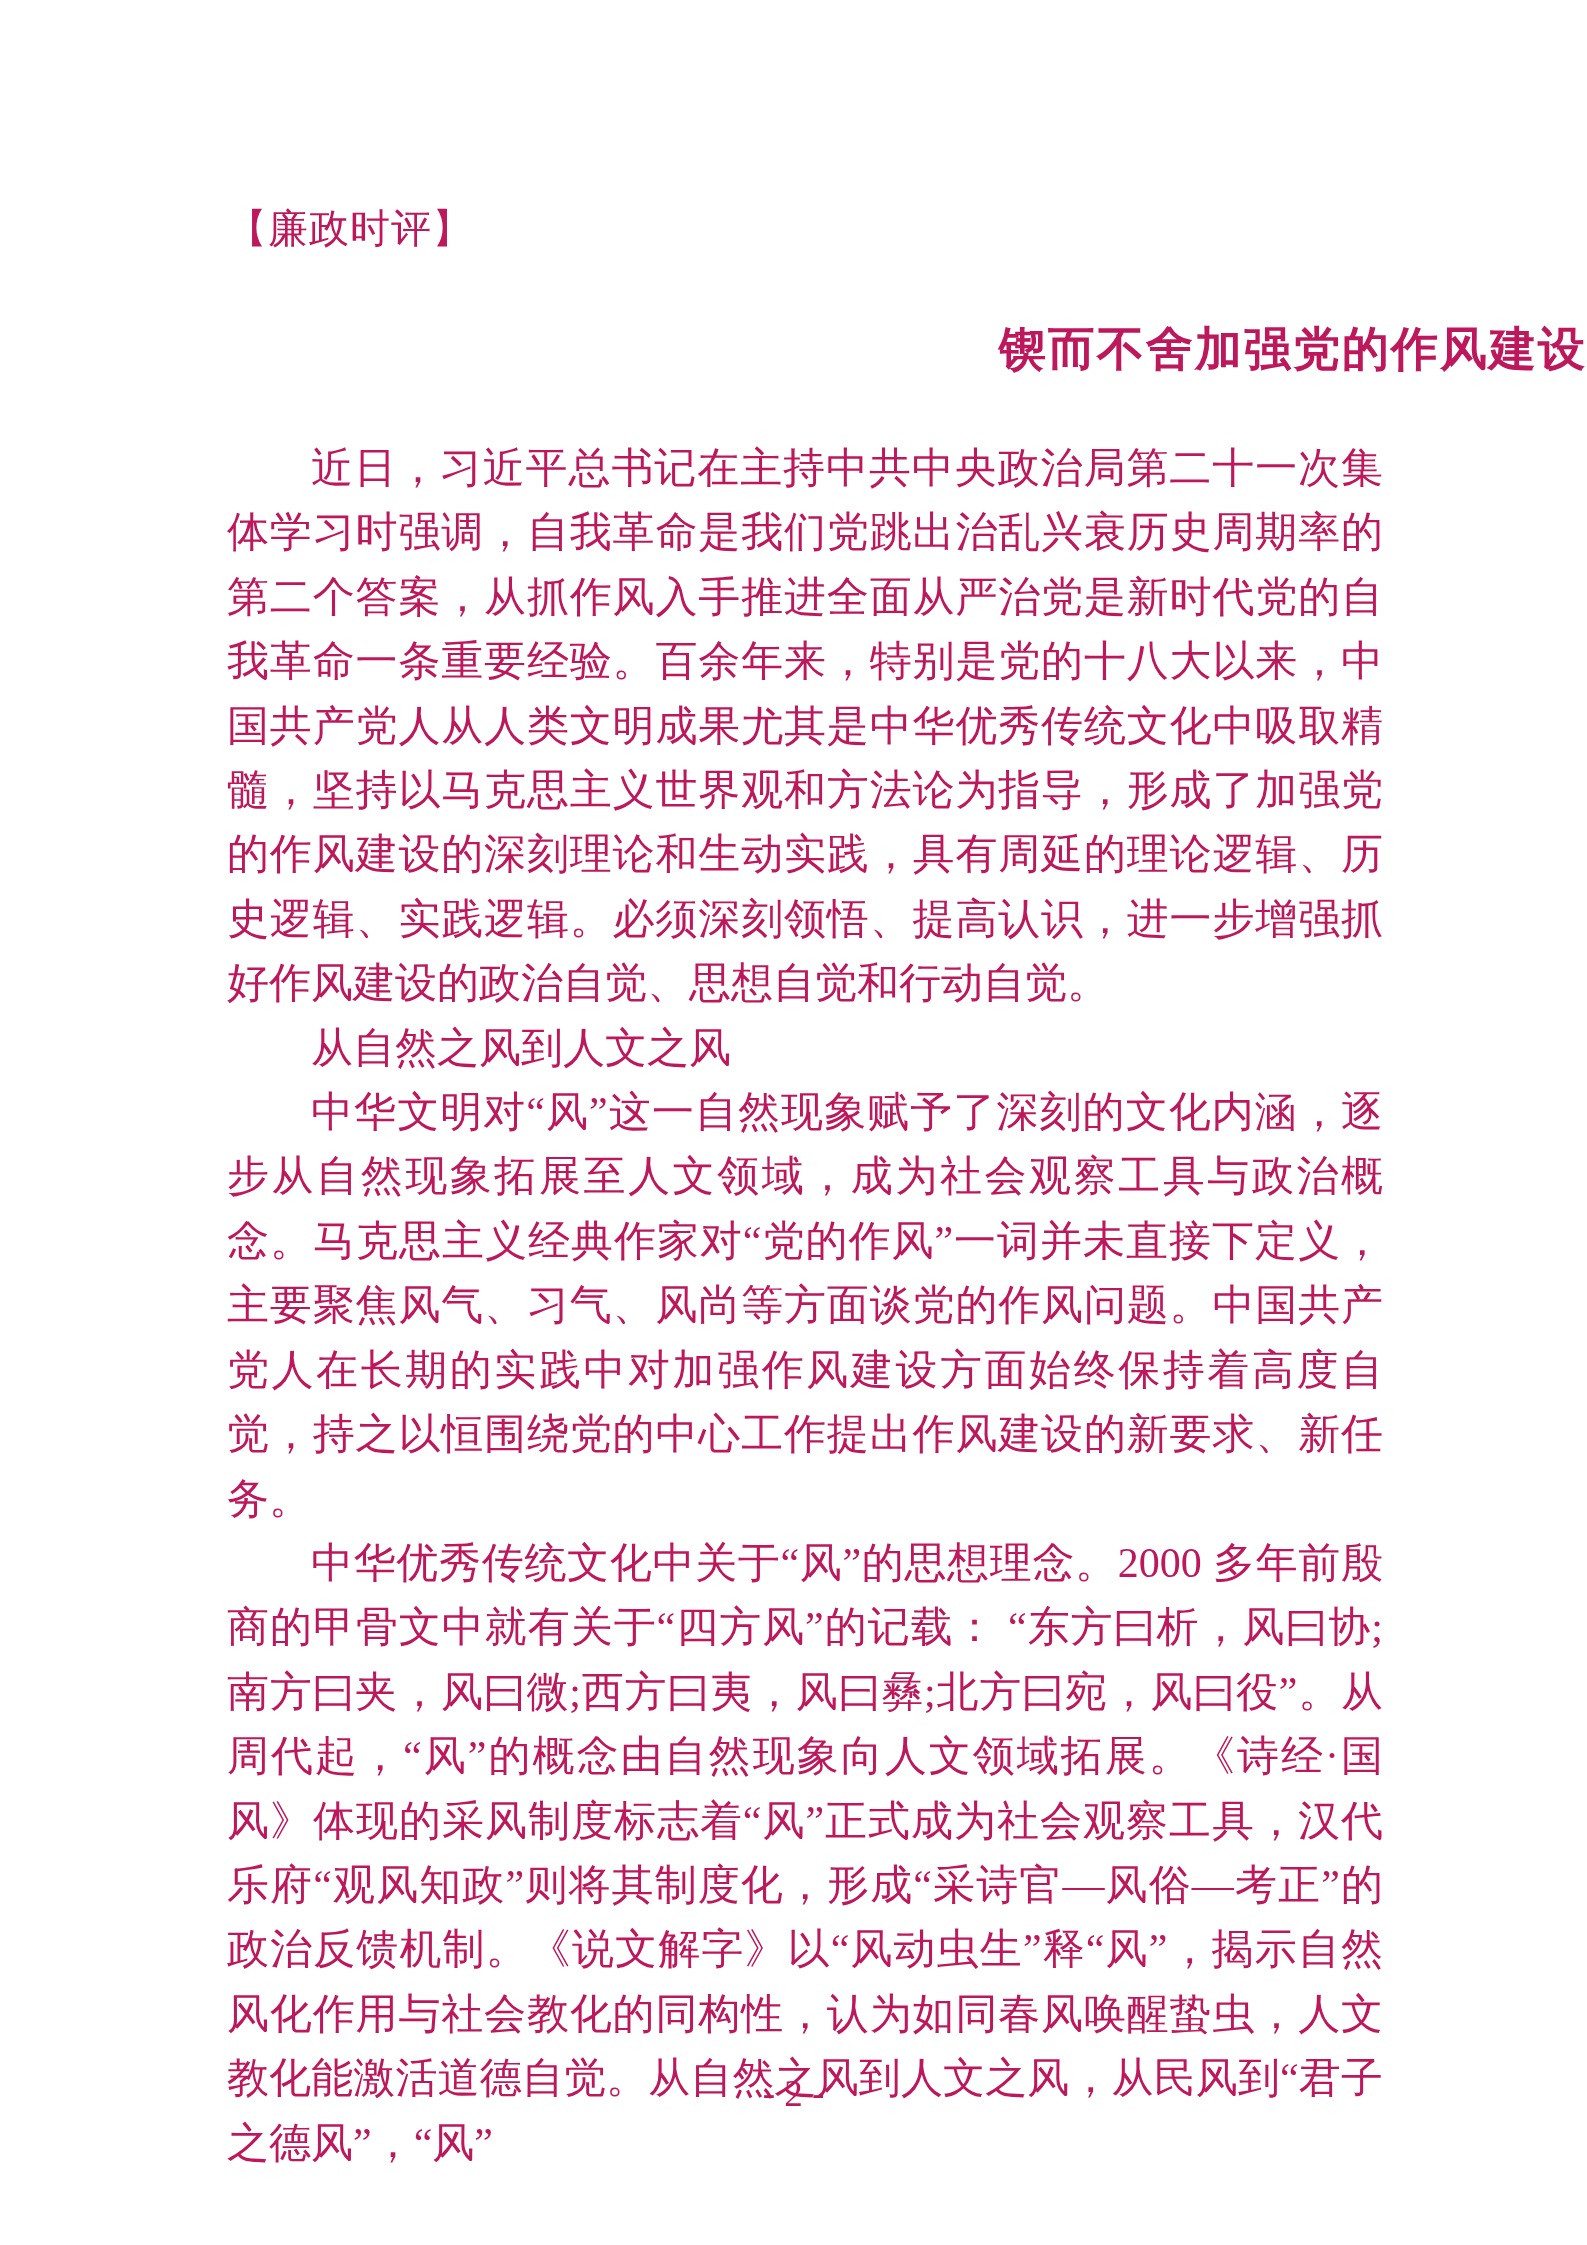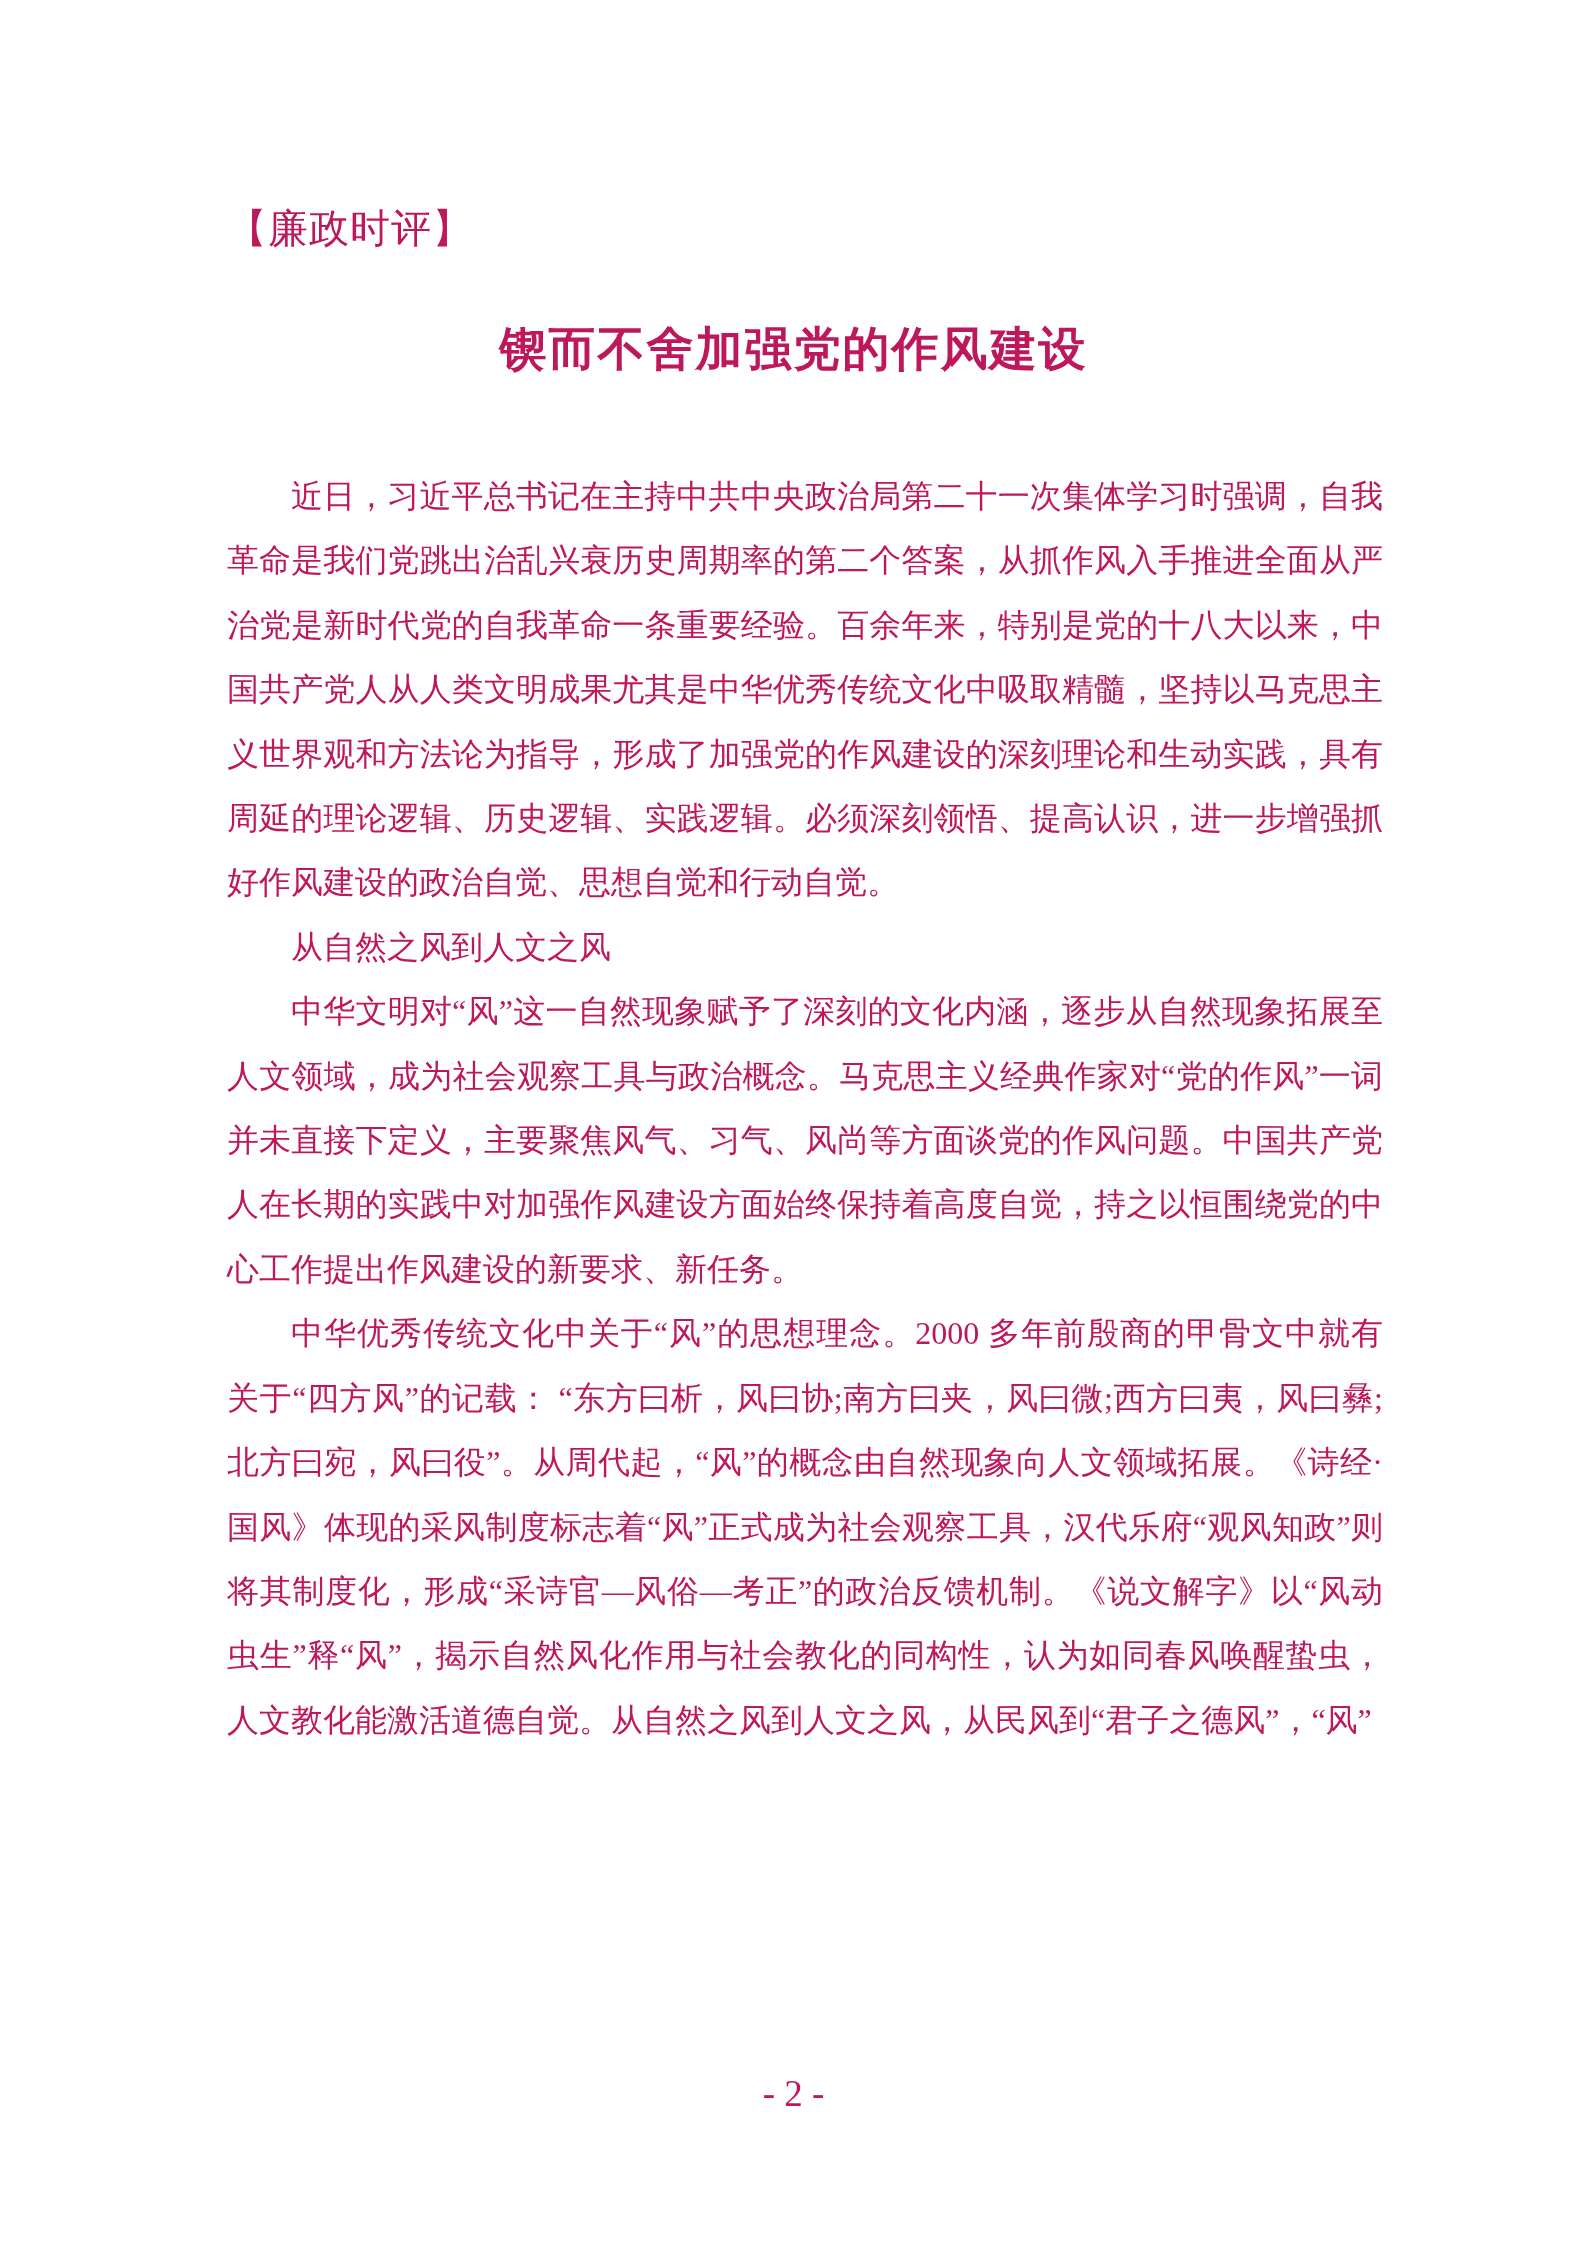--- a/index.html
+++ b/index.html
@@ -24,32 +24,32 @@
     font-size: 40px;
     line-height: 56px;
     letter-spacing: 1px;
     white-space: nowrap;
   }
   .doc-title {
     position: absolute;
     top: 318px;
     left: 0;
     width: 100%;
-    text-align: center;
+    text-align: right;
     font-size: 47px;
     font-weight: bold;
     letter-spacing: 2px;
     line-height: 62px;
   }
   .body-block {
     position: absolute;
-    top: 464px;
+    top: 436px;
     left: 227px;
     width: 1156px;
-    font-size: 32px;
+    font-size: 42px;
     line-height: 64.4px;
     text-align: justify;
     text-justify: inter-ideograph;
   }
   .body-block p {
     margin: 0;
     padding: 0;
     text-indent: 2em;
   }
   .page-number {

